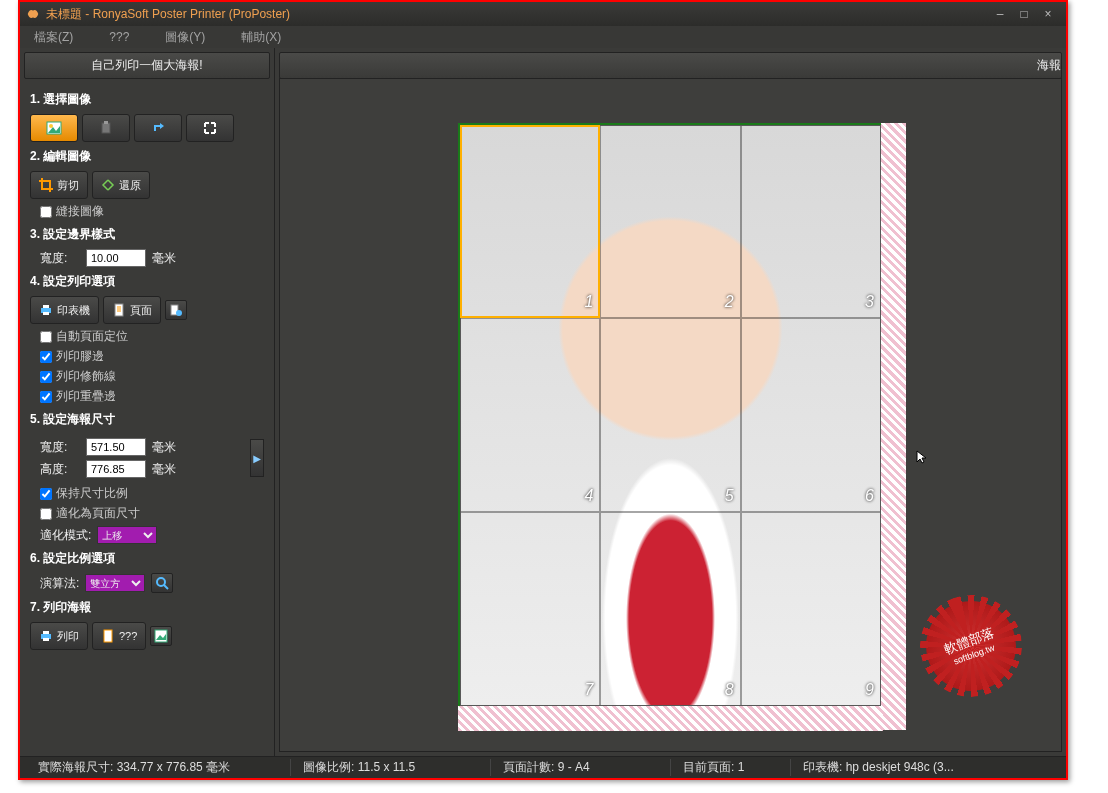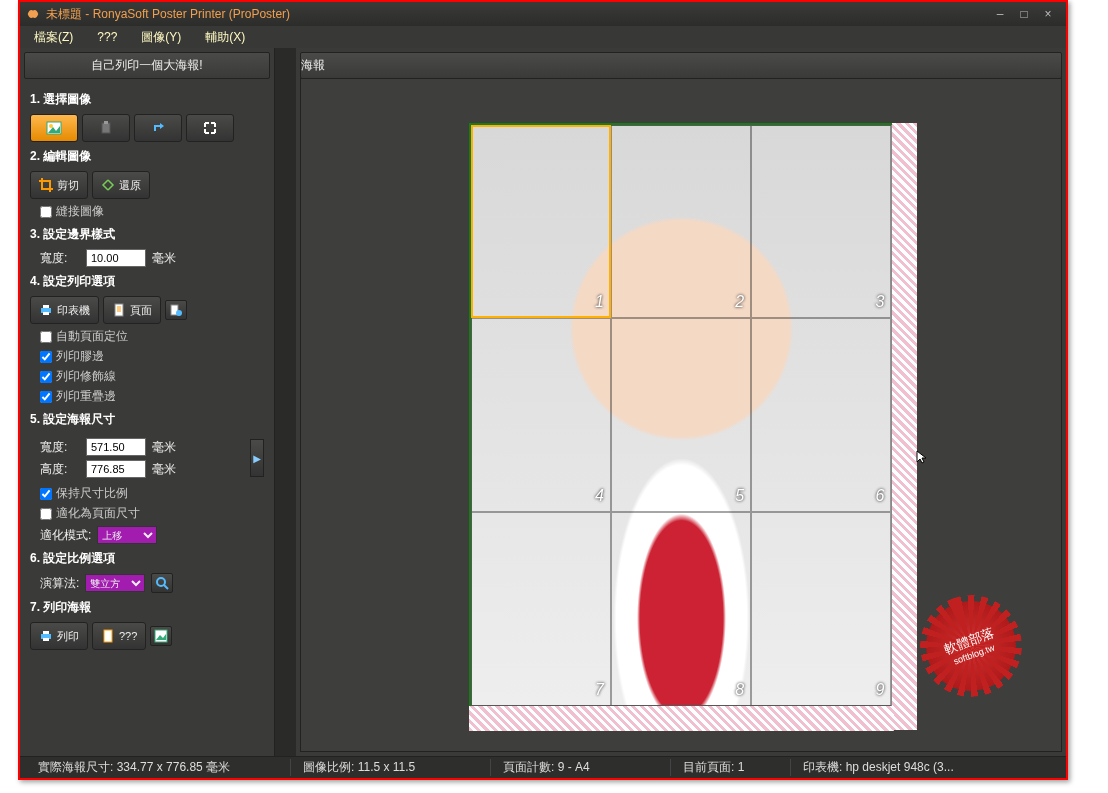--- a/index.html
+++ b/index.html
@@ -2,42 +2,42 @@
 <html><head>
 <meta charset="utf-8">
 <style>
 * { box-sizing: border-box; margin: 0; padding: 0; font-family: "Microsoft JhengHei", "PingFang TC", Arial, sans-serif; }
 body { background: #fff; width: 1108px; height: 793px; overflow: hidden; }
 .outer-border { position: absolute; top: 0; left: 18px; width: 1050px; height: 780px; border: 2px solid red; background: #2a2a28; box-shadow: 2px 2px 5px rgba(0,0,0,0.4); }
 .titlebar { height: 24px; background: linear-gradient(#3a3a38,#2c2c2a); display: flex; align-items: center; padding: 0 6px; color: #ddd; font-size: 12px; }
 .titlebar .app-icon { width: 14px; height: 14px; margin-right: 6px; }
 .titlebar .title { flex: 1; color: #f0a050; }
 .titlebar .winbtn { width: 24px; text-align: center; color: #bbb; font-size: 12px; cursor: pointer; }
-.menubar { height: 22px; background: #383836; display: flex; align-items: center; padding: 0 6px; color: #fef9c3; font-size: 12px; gap: 8px; }
+.menubar { height: 22px; background: #383836; display: flex; align-items: center; padding: 0 6px; color: #a3a3a3; font-size: 12px; gap: 20px; }
 .menubar .menuitem { padding: 2px 8px; cursor: pointer; }
-.content { display: flex; height: calc(100% - 24px - 22px - 22px); gap: 21px; }
+.content { display: flex; height: calc(100% - 24px - 22px - 22px); }
 .sidebar { width: 255px; background: #3a3a38; border-right: 1px solid #222; padding: 0; overflow: hidden; }
 .sidebar-header { background: linear-gradient(#4a4a48,#3a3a38); color: #eee; font-size: 12px; text-align: center; padding: 4px 0; border: 1px solid #222; margin: 4px; border-radius: 2px; }
 .sidebar-body { padding: 2px 10px 0 10px; color: #eee; font-size: 12px; }
 .step-title { font-weight: bold; color: #fff; margin: 6px 0 6px 0; font-size: 12px; }
 .btn-row { display: flex; gap: 4px; margin-bottom: 4px; align-items: center; }
 .toolbtn { height: 28px; background: linear-gradient(#4a4a48,#333); border: 1px solid #222; border-radius: 3px; display: flex; align-items: center; justify-content: center; color: #eee; font-size: 11px; padding: 0 8px; cursor: pointer; min-width: 48px; }
 .toolbtn.active { background: linear-gradient(#ffb84d,#e68a00); color: #333; }
 .toolbtn .iconbox { width: 14px; height: 14px; margin-right: 4px; }
 .checkbox-row { display:flex; align-items:center; gap:4px; margin: 3px 0 3px 10px; font-size: 12px; color:#ccc; }
 .checkbox-row input { width:12px; height:12px; }
 .field-row { display:flex; align-items:center; gap:6px; margin:4px 0 4px 10px; font-size:12px; }
 .field-row label { width:40px; color:#eee; }
 .field-row input[type=text] { width:60px; height:18px; font-size:11px; padding:0 4px; background:#fff; color:#000; border:1px solid #666; }
 .field-row .unit { color:#eee; }
 .select-row { display:flex; align-items:center; gap:6px; margin:4px 0 4px 10px; font-size:12px; }
 .select-row select { width:60px; height:18px; font-size:10px; background:#a21caf; color:#eee; border:1px solid #333; }
 .iconbtn { width:22px; height:20px; background:linear-gradient(#4a4a48,#333); border:1px solid #222; border-radius:2px; display:inline-flex; align-items:center; justify-content:center; cursor:pointer; }
 .main { flex:1; background:#3a3a38; position:relative; }
-.main-header { background:linear-gradient(#4a4a48,#3a3a38); color:#eee; font-size:12px; text-align:left; padding:4px 0; border:1px solid #222; margin:4px; border-radius:2px; }
+.main-header { background:linear-gradient(#4a4a48,#3a3a38); color:#eee; font-size:12px; text-align:right; padding:4px 0; border:1px solid #222; margin:4px; border-radius:2px; }
 .canvas-area { position:absolute; top:30px; left:4px; right:4px; bottom:4px; background:#3e3e3c; border:1px solid #222; display:flex; align-items:center; justify-content:center; }
 .poster-frame { width:425px; height:585px; background:#fff; position:relative; border:2px solid #1a7a1a; }
 .poster-image { position:absolute; inset:0; display:grid; grid-template-columns:1fr 1fr 1fr; grid-template-rows:1fr 1fr 1fr; }
 .poster-cell { border:1px solid rgba(0,0,0,0.35); display:flex; align-items:flex-end; justify-content:flex-end; padding:6px; color:#fff; font-style:italic; font-size:16px; text-shadow:0 0 3px #000; position:relative; }
 .margin-area { position:absolute; background:repeating-linear-gradient(45deg,#f0c0d0 0 3px,#fff 3px 6px); }
 .margin-right { top:-2px; right:-25px; width:25px; height:calc(100% + 26px); }
 .margin-bottom { left:-2px; bottom:-25px; height:25px; width:calc(100% + 4px); }
 .highlight-page { position:absolute; top:0; left:0; width:33.33%; height:33.33%; border:2px solid #ffb000; pointer-events:none; }
 .cursor-icon { position:absolute; right:130px; top:370px; color:#fff; font-size:14px; }
 .badge { position:absolute; right:45px; bottom:60px; width:90px; height:90px; background:radial-gradient(circle,#d03030,#a01010); border-radius:50%; display:flex; align-items:center; justify-content:center; color:#fff; font-size:11px; transform:rotate(-20deg); }

